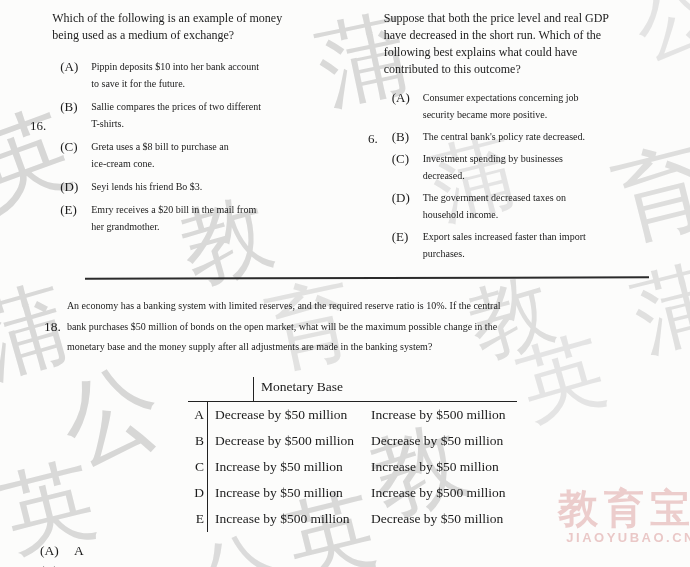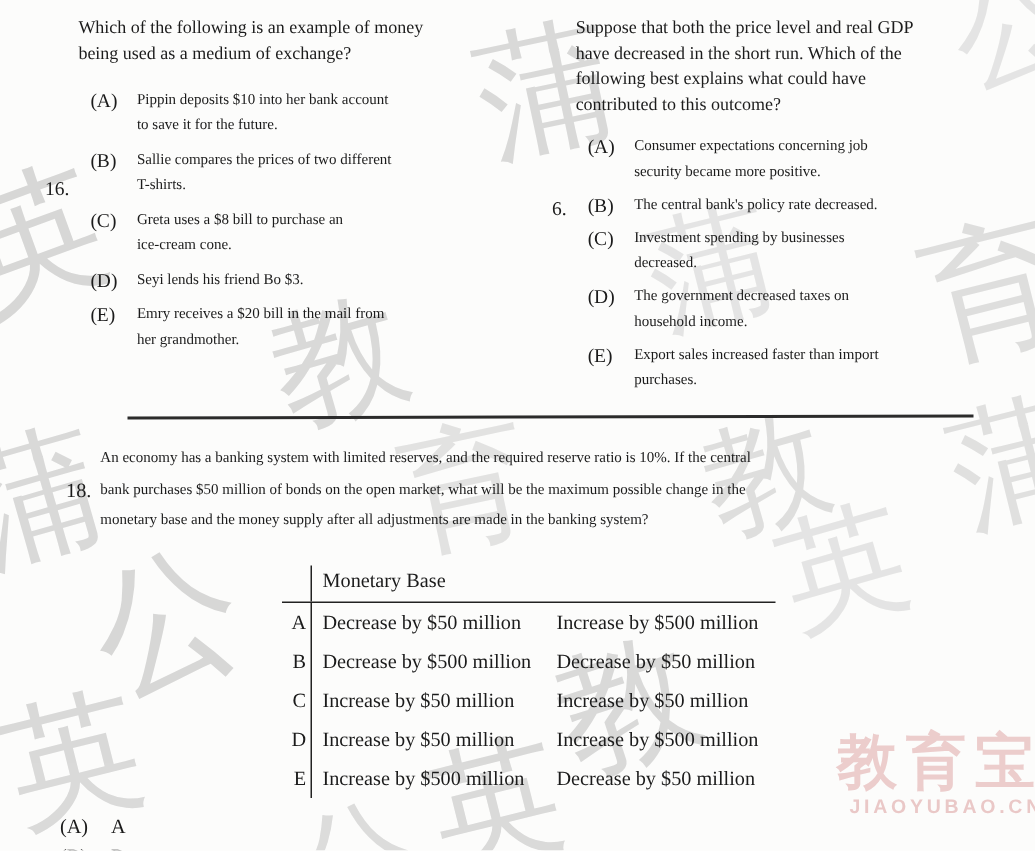--- a/index.html
+++ b/index.html
@@ -33,21 +33,21 @@
   }
   
   .tbl{position:absolute;left:188px;top:377px;font-size:13.5px;}
   .trow{display:flex;align-items:stretch;}
   .tletter{flex:0 0 16px;text-align:right;padding-right:3px;display:flex;align-items:center;justify-content:flex-end;}
   .tcells{display:flex;border-left:1.6px solid #222;}
   .tc1{width:152px;padding-left:7px;display:flex;align-items:center;}
   .tc2{width:146px;padding-left:4px;display:flex;align-items:center;}
   .thead{height:24px;}
   .thead .tc1,.thead .tc2{align-items:flex-start;padding-top:2px;}
-  .headline{border-bottom:1.6px solid #222;}
+  .headline{border-bottom:1.6px solid #222;gap:46px;}
   .tdata{height:26px;}
   
   .answer{position:absolute;display:flex;font-size:13.5px;line-height:18px;}
   #ansA{left:40px;top:542px;}
   #ansB{left:40px;top:562px;}
   .alabel{flex:0 0 34px;}
   
   .wm{
     position:absolute;
     font-family:"DejaVu Serif", serif;

